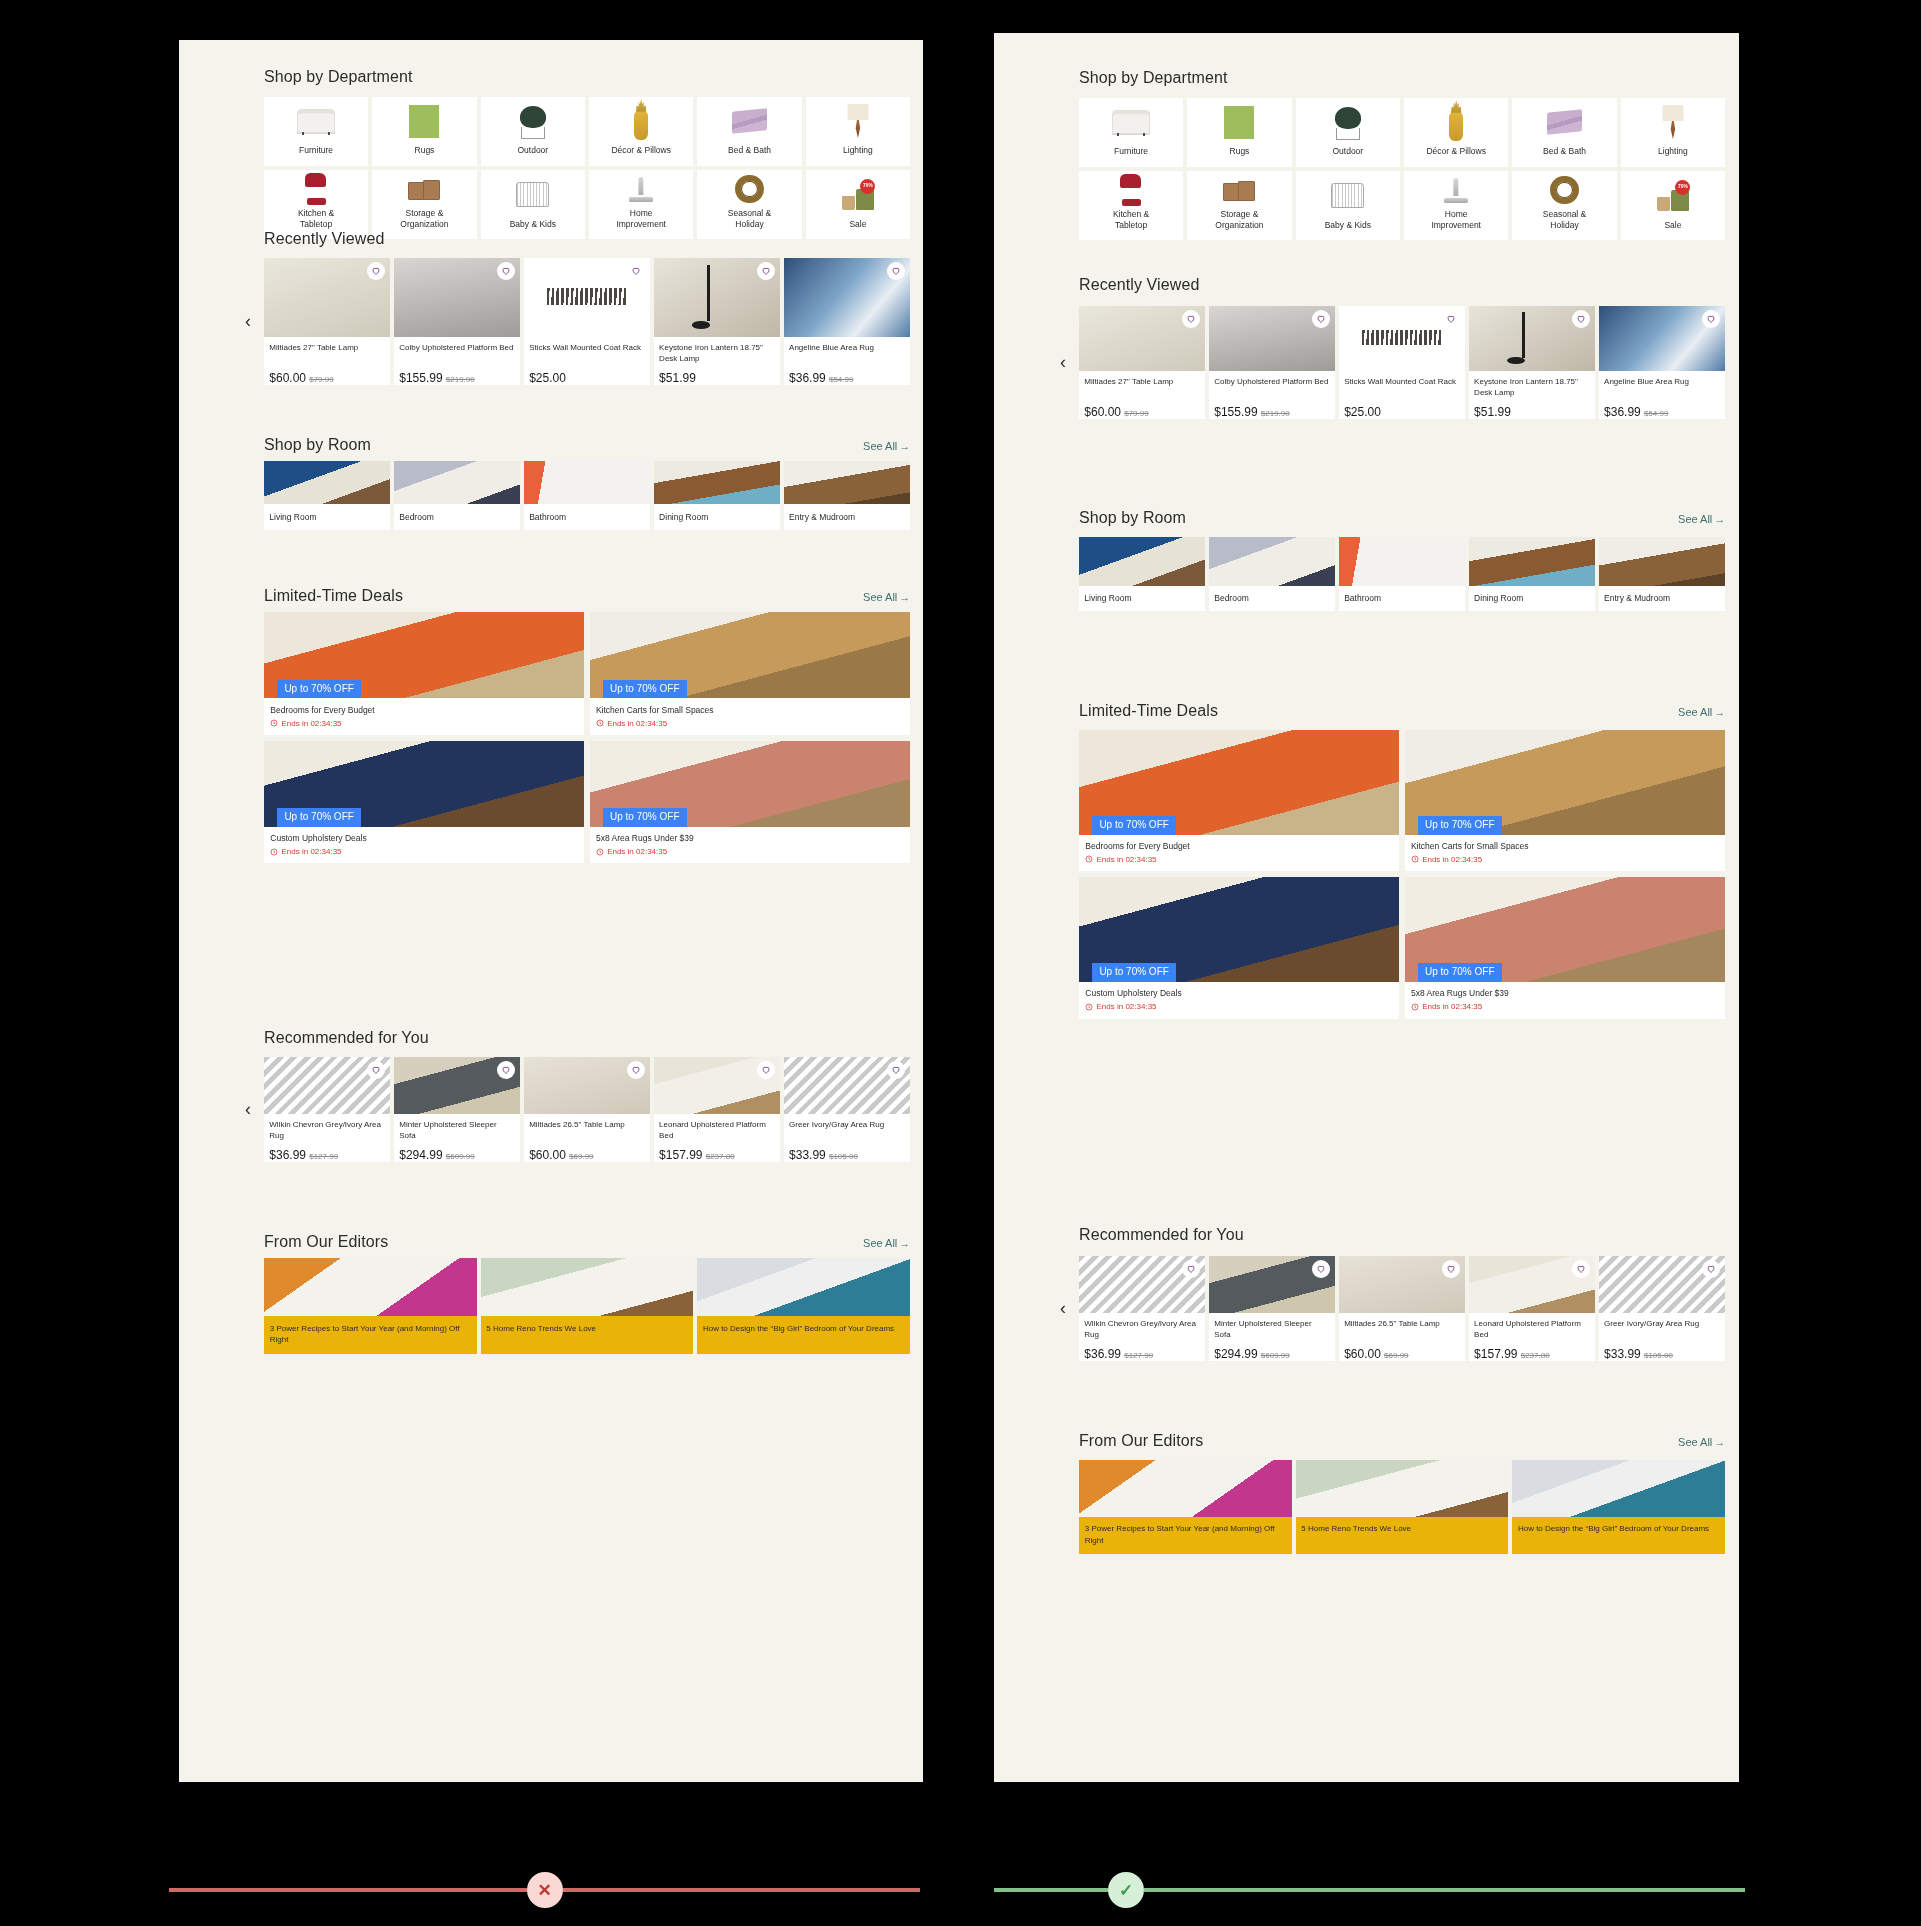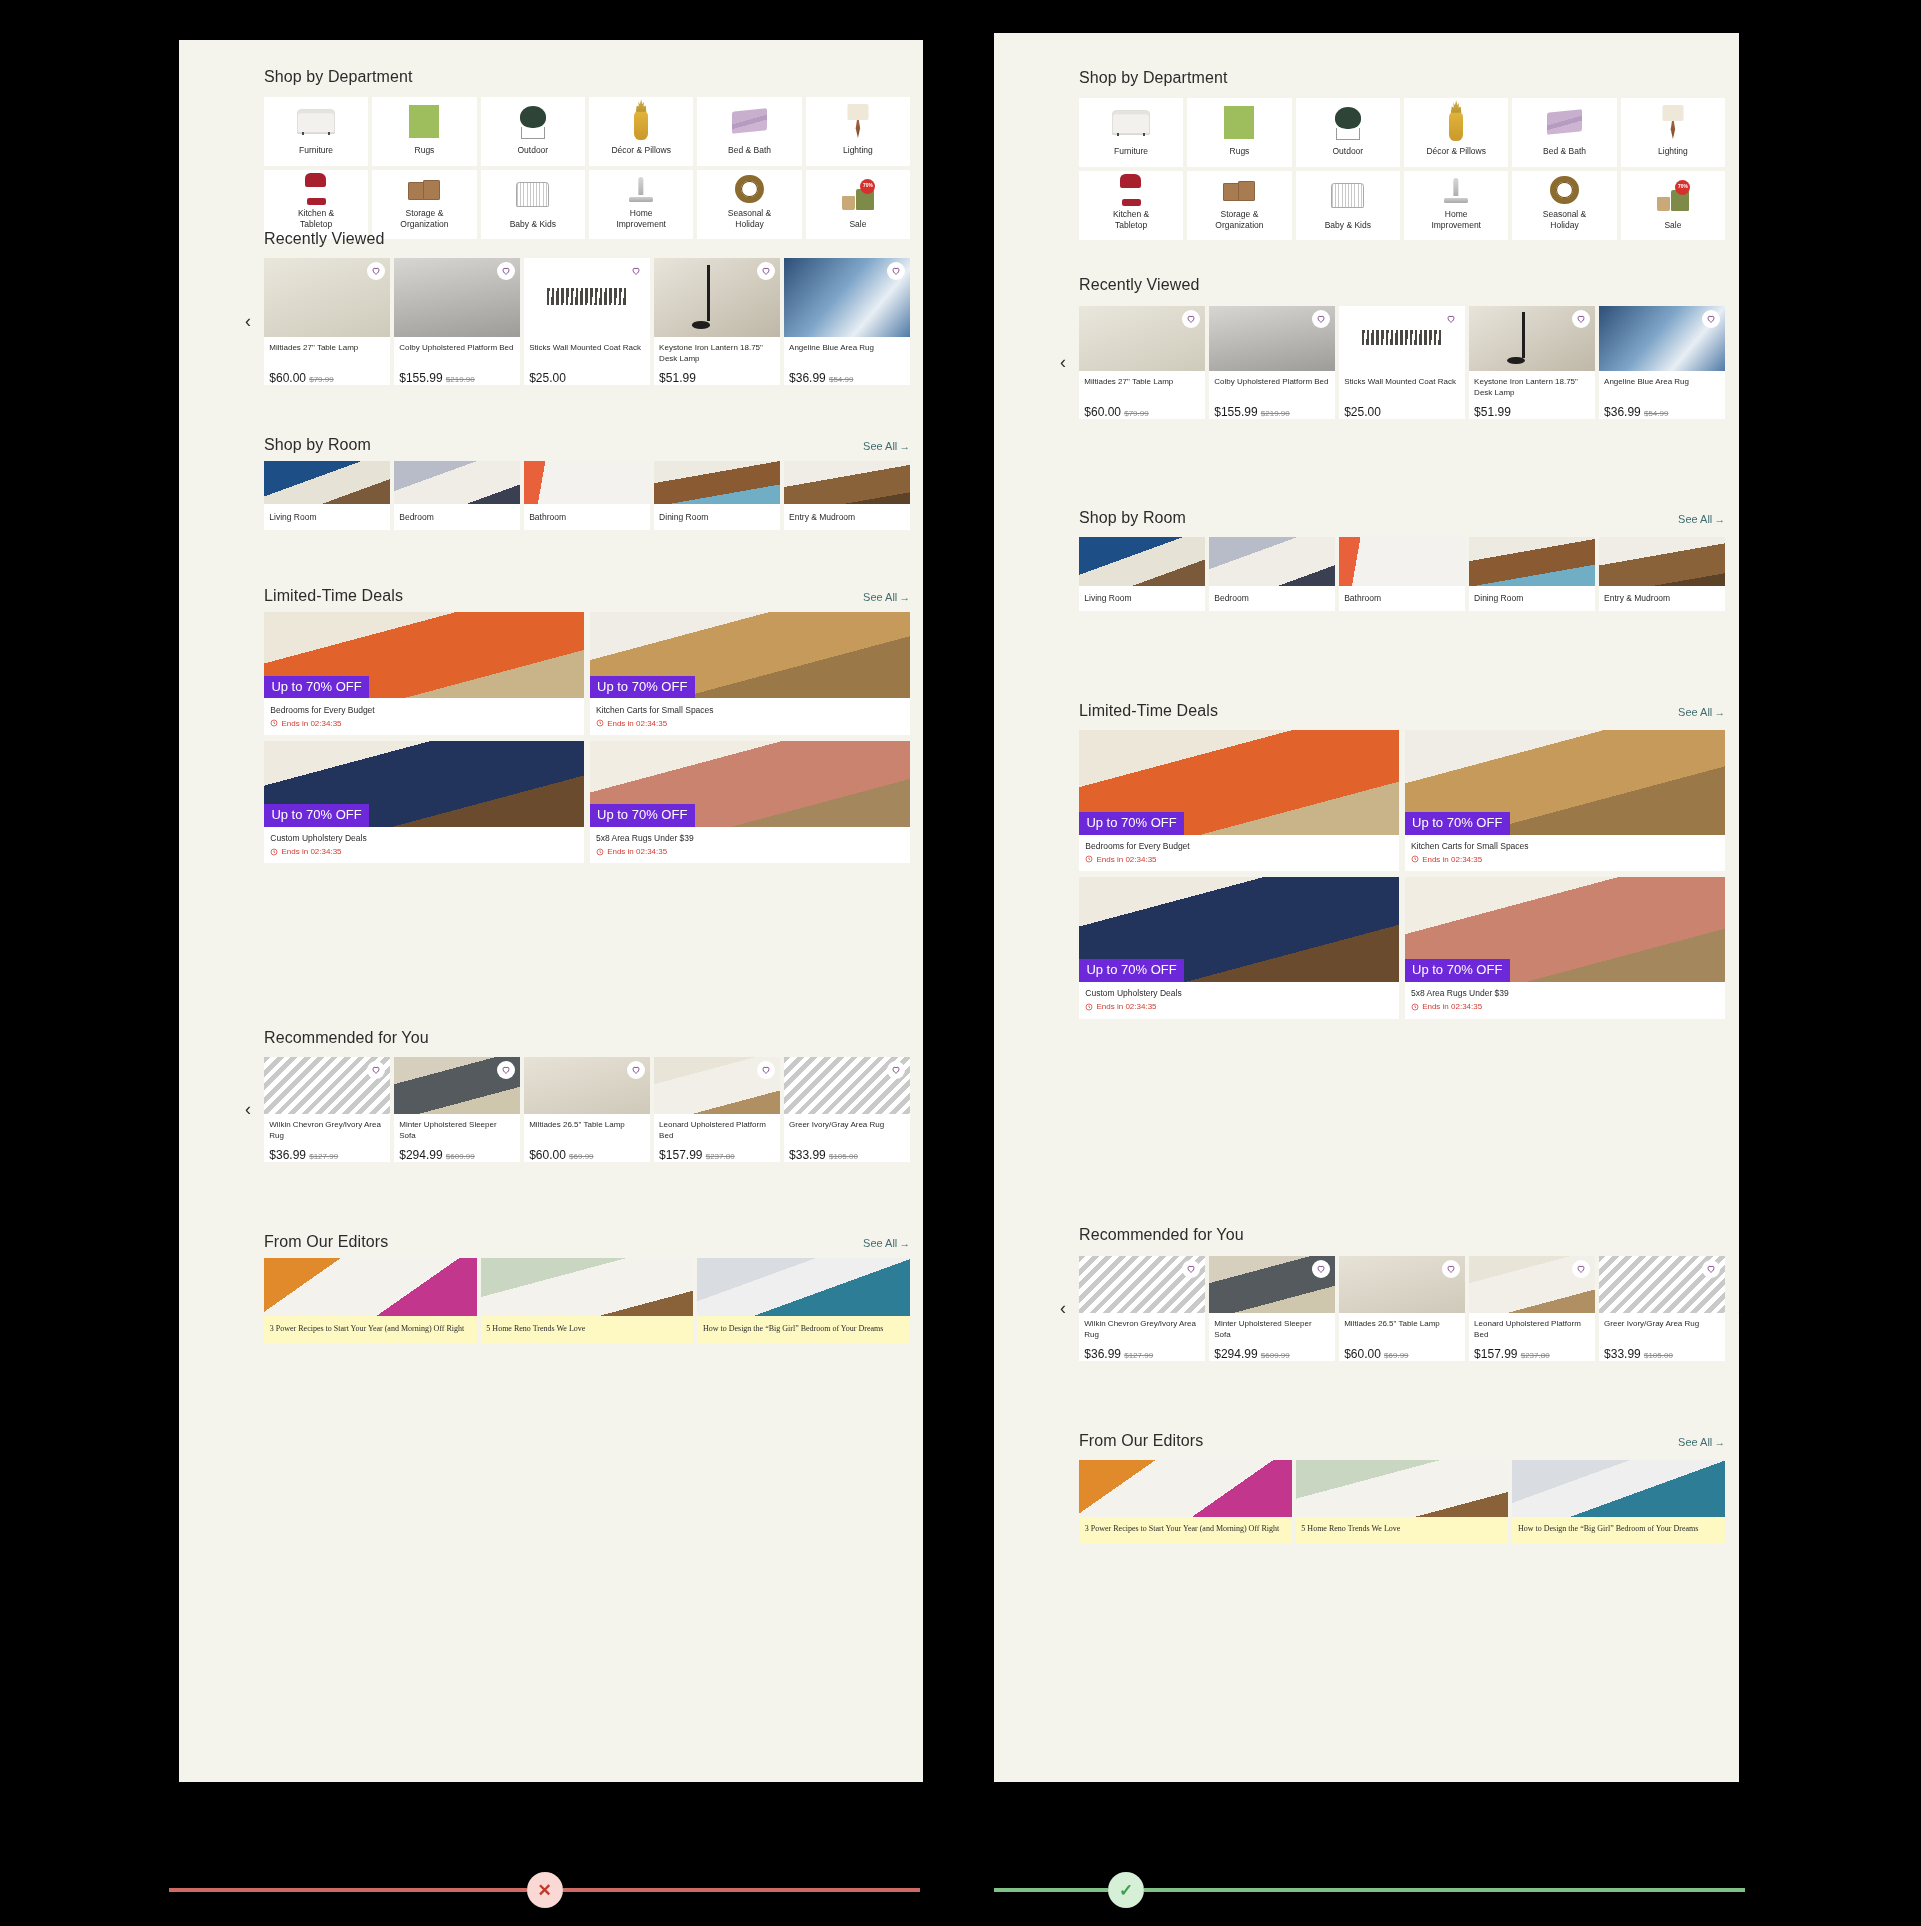--- a/index.html
+++ b/index.html
@@ -177,34 +177,34 @@
   .room-track { display: grid; grid-template-columns: repeat(5, 1fr); gap: 3.7px; }
   .room-card { background: #fff; overflow: hidden; }
   .room-img { width: 100%; position: relative; }
   .room-label { font-size: 8.5px; color: #2B2B2B; padding: 7.4px 5.3px 8.5px; }
 
   
   .deal-grid { display: grid; grid-template-columns: 1fr 1fr; gap: 5.3px; }
   .deal-card { background: #fff; }
   .deal-img { position: relative; width: 100%; overflow: hidden; }
   .deal-badge {
-    position: absolute; left: 0; bottom: 0; background: #6d28d9; color: #fff;
-    font-size: 13px; padding: 3.7px 7.4px 4.2px;
+    position: absolute; left: 13px; bottom: 0; background: #3b82f6; color: #fff;
+    font-size: 10px; padding: 3.7px 7.4px 4.2px;
   }
   .deal-body { padding: 6.3px 6.3px 7.4px; }
   .deal-title { font-size: 8.5px; color: #2B2B2B; }
   .deal-timer {
     margin-top: 4.2px; font-size: 8px; color: #D43A30;
     display: flex; align-items: center; gap: 3.2px;
   }
   .clock { width: 8px; height: 8px; flex: 0 0 auto; }
 
   
   .ed-grid { display: grid; grid-template-columns: repeat(3, 1fr); gap: 3.7px; }
-  .ed-card { background: #fef9c3; font-family: Liberation Serif, serif; }
+  .ed-card { background: #eab308; }
   .ed-img { width: 100%; position: relative; overflow: hidden; }
   .ed-title { font-size: 8px; line-height: 1.4; color: #2B2B2B; padding: 6.9px 5.8px 8.5px; }
 
   
   .ph { position:absolute; inset:0; overflow:hidden; }
   .ph > i { position:absolute; display:block; }
 
   .sc-lamp-room { background: linear-gradient(160deg,#E9E6DC,#CFCBBB); }
   .sc-bed-gray  { background: linear-gradient(170deg,#D8D6D2,#9E9C98); }
   .sc-coatrack  { background: #FFFFFF; }

